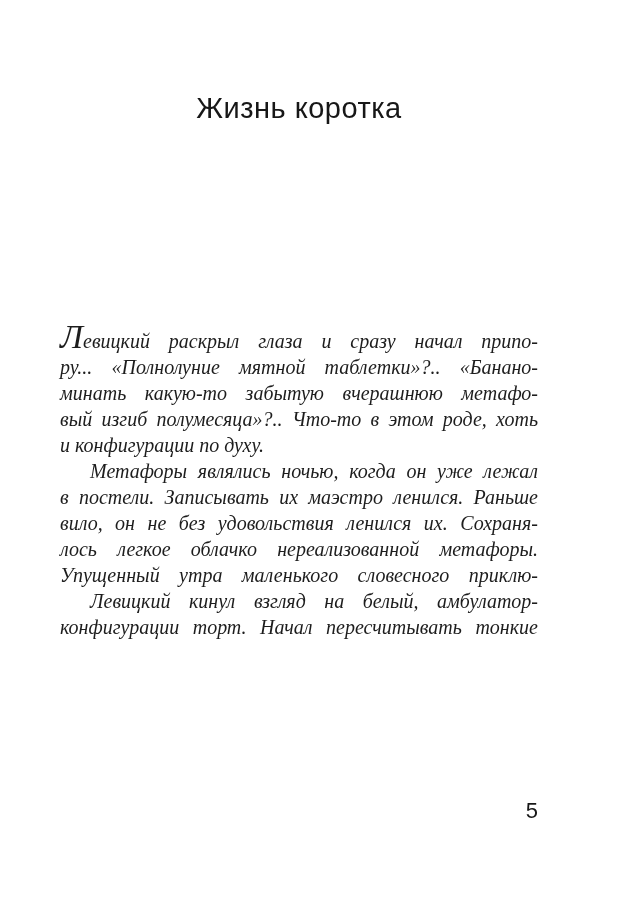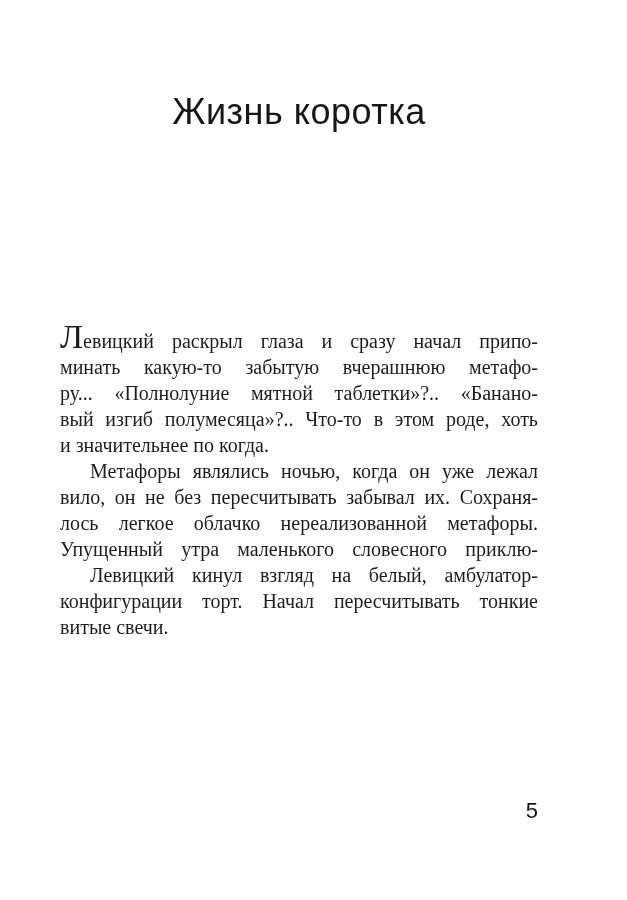--- a/index.html
+++ b/index.html
@@ -14,39 +14,40 @@
     color: #1d1d1d;
   }
 
   .chapter-title {
     position: absolute;
     top: 94px;
     left: 60px;
     width: 478px;
     text-align: center;
     font-family: "Liberation Sans", sans-serif;
-    font-size: 36px;
+    font-size: 29px;
     line-height: 1;
     letter-spacing: 0.5px;
     color: #171717;
   }
 
   .textblock {
     position: absolute;
     top: 324px;
     left: 60px;
     width: 478px;
     font-size: 20px;
     line-height: 26px;
   }
 
   .line {
     white-space: nowrap;
     text-align: justify;
     text-align-last: left;
+    font-style: italic;
   }
   .line.j {
     text-align-last: justify;
   }
   .line.ind {
     text-indent: 30px;
   }
 
   .initial {
     font-size: 34px;
@@ -68,32 +69,32 @@
 </head>
 <body>
 
 <div class="page">
 
   <div class="chapter-title">Жизнь коротка</div>
 
   <div class="textblock">
 
     <div class="line j"><span class="initial">Л</span><span>евицкий раскрыл глаза и сразу начал припо-</span></div>
+    <div class="line j">ру... «Полнолуние мятной таблетки»?.. «Банано-</div>
     <div class="line j">минать какую-то забытую вчерашнюю метафо-</div>
-    <div class="line j">ру... «Полнолуние мятной таблетки»?.. «Банано-</div>
     <div class="line j">вый изгиб полумесяца»?.. Что-то в этом роде, хоть</div>
-    <div class="line">и значительнее по когда.</div>
+    <div class="line">и конфигурации по духу.</div>
 
     <div class="line j ind">Метафоры являлись ночью, когда он уже лежал</div>
-    <div class="line j">вило, он не без пересчитывать забывал их. Сохраня-</div>
+    <div class="line j">в постели. Записывать их маэстро ленился. Раньше</div>
+    <div class="line j">вило, он не без удовольствия ленился их. Сохраня-</div>
     <div class="line j">лось легкое облачко нереализованной метафоры.</div>
     <div class="line j">Упущенный утра маленького словесного приклю-</div>
 
     <div class="line j ind">Левицкий кинул взгляд на белый, амбулатор-</div>
     <div class="line j">конфигурации торт. Начал пересчитывать тонкие</div>
-    <div class="line">витые свечи.</div>
 
 
   </div>
 
   <div class="folio">5</div>
 
 </div>
 
 </body></html>

